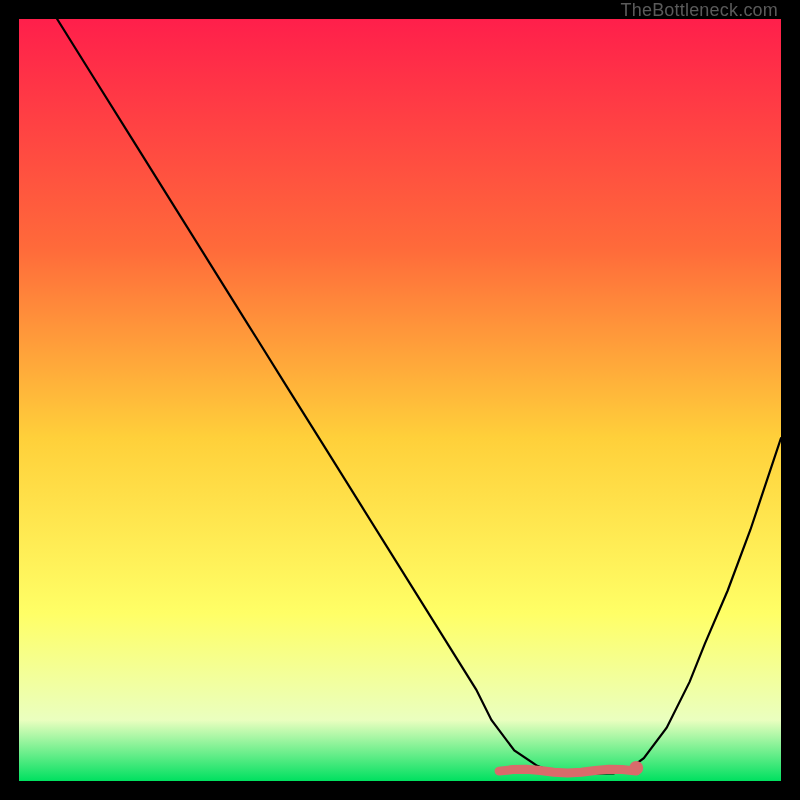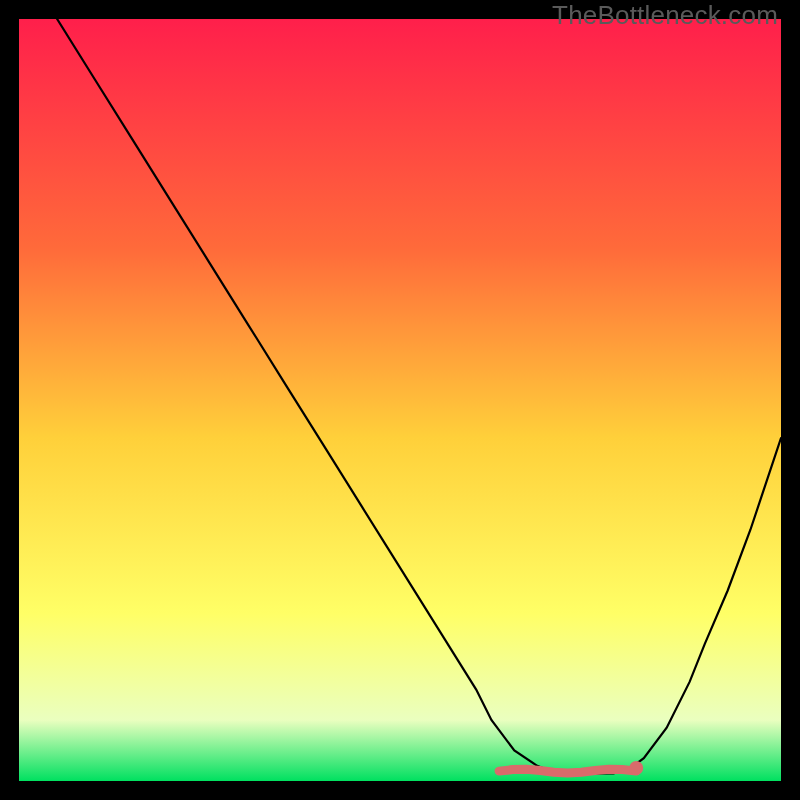--- a/index.html
+++ b/index.html
@@ -24,21 +24,21 @@
     left: 0;
     top: 0;
     width: 762px;
     height: 762px;
   }
   .watermark {
     position: absolute;
     top: 0px;
     right: 22px;
     color: #5a5a5a;
-    font-size: 26px;
+    font-size: 18px;
     font-weight: 500;
     letter-spacing: 0.2px;
     user-select: none;
   }
 </style>
 </head>
 <body>
 
 <div class="frame">
   <svg class="plot" viewBox="0 0 762 762" preserveAspectRatio="none">

